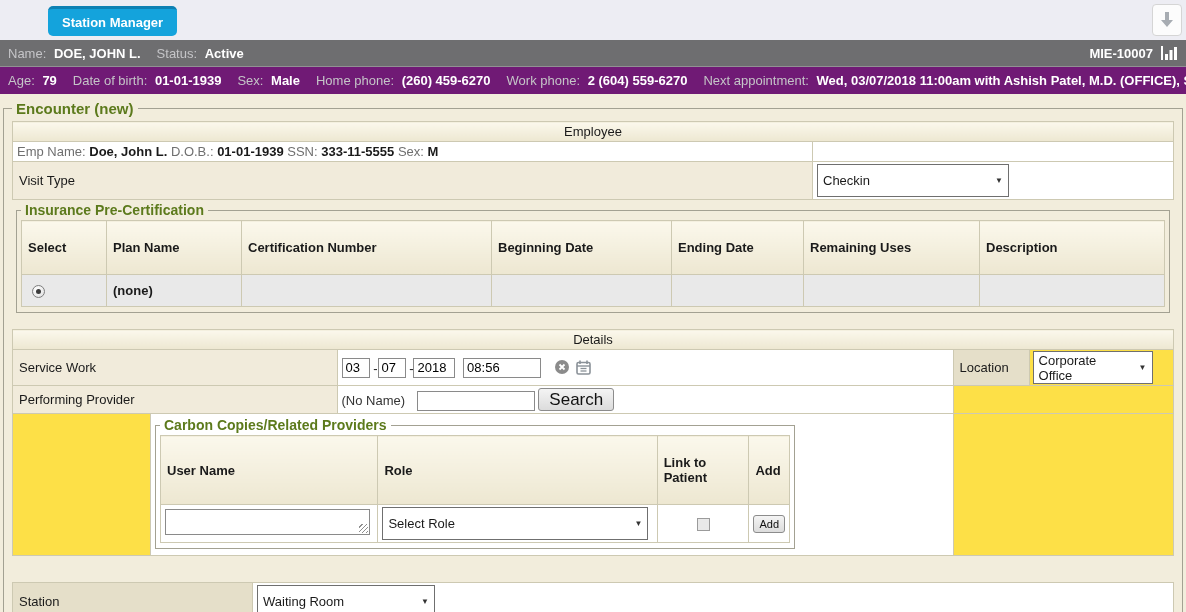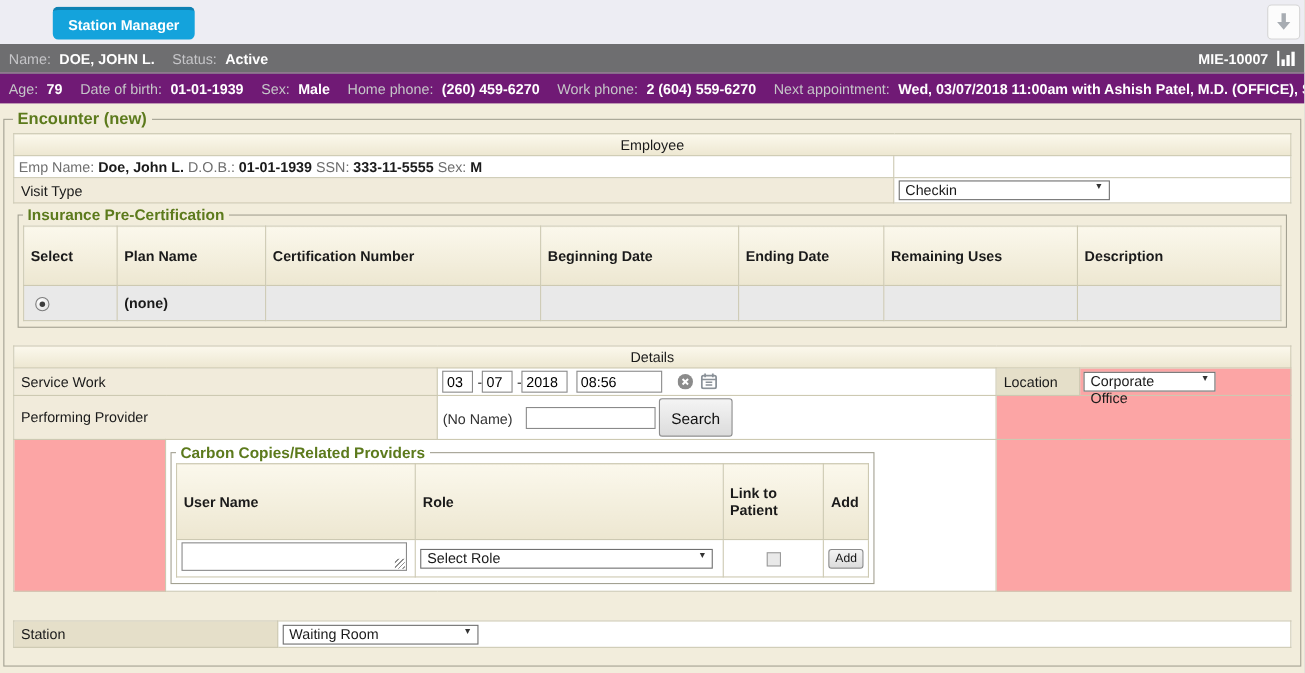--- a/index.html
+++ b/index.html
@@ -32,30 +32,30 @@
   legend { color:#5C7A1C; font-weight:bold; font-size:15px; padding:0 4px; }
   fieldset.sub legend { font-size:14px; }
 
   
   table.tbl { border-collapse:collapse; width:100%; border:1px solid #A8A695; background:#fff; }
   table.tbl td, table.tbl th { border:1px solid #CDC9B2; font-size:13px; }
   tr.hdr td { background:linear-gradient(#FBF8EC,#EDE7D1); text-align:center; font-weight:normal; height:20px; }
   th.colhdr { background:linear-gradient(#FBF8EC,#EDE7D1); text-align:left; font-weight:bold; padding:19px 6px; height:20px; }
   td.lblcell { background:#F1EBDB; padding:3px 6px; }
   td.tancell { background:#E5DFC9; padding:3px 6px; }
-  td.creamcell { background:#fca5a5;margin-top:46px; }
+  td.creamcell { background:#fde047;margin-top:46px; }
   td.white { background:#fff; padding:2px 4px; }
 
   
-  .select { display:inline-flex; align-items:flex-start; justify-content:space-between; background:#fff;
-            border:1px solid #6F6F6F; height:18px; padding:0 5px; vertical-align:middle; cursor:pointer; }
+  .select { display:inline-flex; align-items:center; justify-content:space-between; background:#fff;
+            border:1px solid #6F6F6F; height:33px; padding:0 5px; vertical-align:middle; cursor:pointer; }
   .select .arrow { font-size:8px; color:#333; margin-left:8px; }
   input.txt { border:1px solid #8A8A8A; height:20px; font-family:inherit; font-size:13px; padding:0 3px; background:#fff; }
   button.btn { background:linear-gradient(#F4F4F4,#DCDCDC); border:1px solid #8C8C8C; border-radius:3px;
-               font-family:inherit; font-size:14px; padding:1px 10px; height:35px; cursor:pointer; color:#111; }
+               font-family:inherit; font-size:17px; padding:1px 10px; height:23px; cursor:pointer; color:#111; }
   button.btn.small { font-size:11px; height:18px; padding:0 5px; }
   .radio { display:inline-block; width:13px; height:13px; border:1px solid #7D7D7D; border-radius:50%;
            background:radial-gradient(circle at 35% 30%, #ffffff, #DDDDDD); position:relative; vertical-align:middle; cursor:pointer; }
   .radio .dot { position:absolute; left:3px; top:3px; width:5px; height:5px; border-radius:50%; background:#3C3C3C; }
   .checkbox { display:inline-block; width:13px; height:13px; border:1px solid #9B9B9B; background:#E9E9E9; vertical-align:middle; cursor:pointer; }
   .ta-wrap { position:relative; display:inline-block; }
   textarea.ta { border:1px solid #8A8A8A; resize:none; font-family:inherit; font-size:13px; display:block; }
   .grip { position:absolute; right:2px; bottom:2px; width:9px; height:9px; pointer-events:none;
           background:repeating-linear-gradient(135deg, transparent 0 2px, #8F8F8F 2px 3px); }
   .empinfo .l { color:#6F6F6F; }
@@ -192,21 +192,21 @@
 
       <div class="gap16"></div>
 
       <table class="tbl">
         <tbody>
             <tr class="hdr">
           <td colspan="5">Details</td>
         </tr>
         <tr style="height:24px;">
           <td class="lblcell" colspan="2" style="width:302px">Service Work</td>
-          <td class="white" style="width:508px">
+          <td class="white" style="width:616px">
             <input class="txt" style="width: 28px;" value="03">
             <span>-</span><input class="txt" style="width: 28px;" value="07">
             <span>-</span><input class="txt" style="width: 42px;" value="2018">
             <input class="txt" style="width: 78px; margin-left: 4px;" value="08:56">
             <button class="icnbtn" style="margin-left:10px;">
               <svg width="14" height="14" viewBox="0 0 14 14">
                 <circle cx="7" cy="7" r="7" fill="#8B8B8B"></circle>
                 <path d="M4.5 4.5 L9.5 9.5 M9.5 4.5 L4.5 9.5" stroke="#fff" stroke-width="1.8"></path>
               </svg>
             </button>

